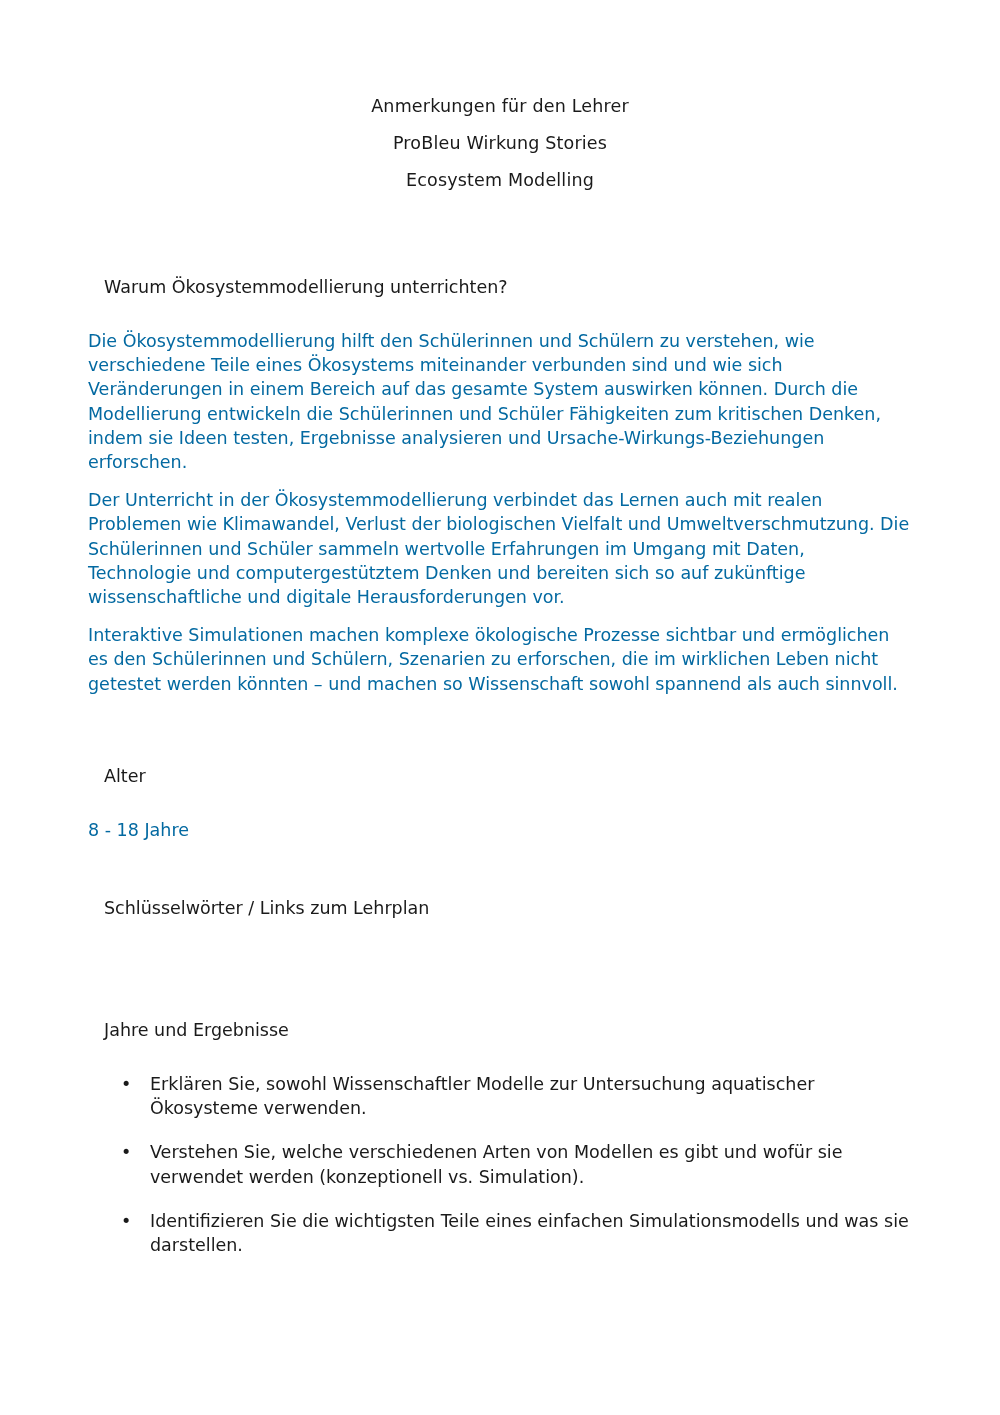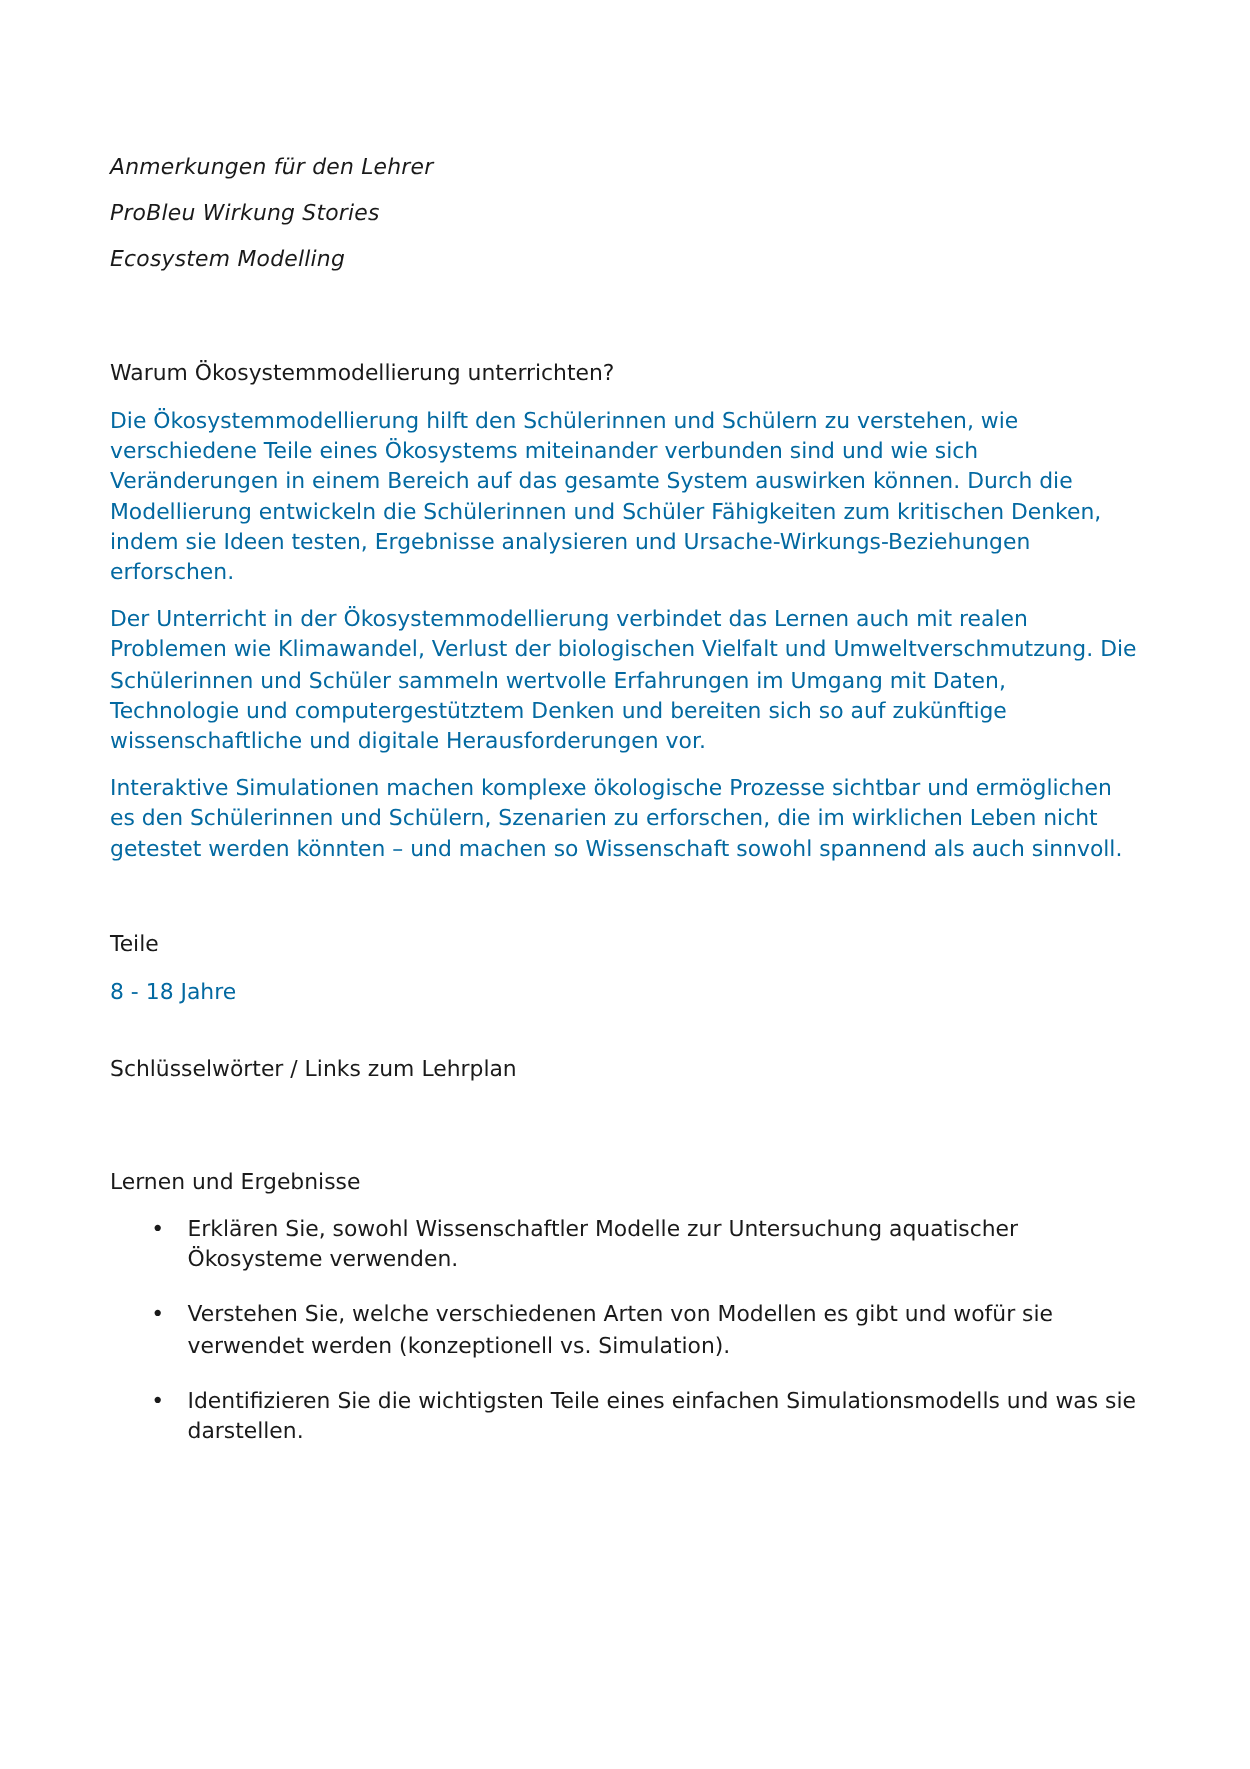--- a/index.html
+++ b/index.html
@@ -24,36 +24,35 @@
     overflow: hidden;
   }
   .content {
     position: absolute;
     left: 88px;
     top: 0;
     width: 824px;
   }
   
   .title-block {
-    padding-top: 116px;
-    text-align: left;
-    font-style: italic;
+    padding-top: 88px;
+    text-align: center;
   }
   .title-line {
     font-size: 17.5px;
     line-height: 37px;
     color: #1a1a1a;
     letter-spacing: 0.01em;
   }
   
   .section-heading {
     font-size: 17.5px;
     line-height: 24px;
     color: #1a1a1a;
-    margin: 0;
+    margin: 16px;
   }
   .body-paragraph {
     font-size: 17.5px;
     line-height: 24.2px;
     color: #0369a1;
     margin: 0;
     text-align: left;
   }
   .gap-pre-heading   { height: 60px; }
   .gap-heading-body  { height: 14px; }
@@ -108,36 +107,36 @@
     <div class="gap-paragraph"></div>
 
     <p class="body-paragraph">Der Unterricht in der Ökosystemmodellierung verbindet das Lernen auch mit realen Problemen wie Klimawandel, Verlust der biologischen Vielfalt und Umweltverschmutzung. Die Schülerinnen und Schüler sammeln wertvolle Erfahrungen im Umgang mit Daten, Technologie und computergestütztem Denken und bereiten sich so auf zukünftige wissenschaftliche und digitale Herausforderungen vor.</p>
 
     <div class="gap-paragraph"></div>
 
     <p class="body-paragraph">Interaktive Simulationen machen komplexe ökologische Prozesse sichtbar und ermöglichen es den Schülerinnen und Schülern, Szenarien zu erforschen, die im wirklichen Leben nicht getestet werden könnten – und machen so Wissenschaft sowohl spannend als auch sinnvoll.</p>
 
     <div class="gap-section-large"></div>
 
-    <div class="section-heading">Teile</div>
+    <div class="section-heading">Alter</div>
 
     <div class="gap-heading-body"></div>
 
     <p class="body-paragraph">8 - 18 Jahre</p>
 
     <div class="gap-section-mid"></div>
 
     <div class="section-heading">Schlüsselwörter / Links zum Lehrplan</div>
 
     <div class="gap-heading-body"></div>
 
 
     <div class="gap-section-large"></div>
 
-    <div class="section-heading">Lernen und Ergebnisse</div>
+    <div class="section-heading">Jahre und Ergebnisse</div>
 
     <div class="gap-heading-body"></div>
 
     <ul class="bullet-list">
       <li class="bullet-item">
         <span class="bullet-marker">•</span>
         <span>Erklären Sie, sowohl Wissenschaftler Modelle zur Untersuchung aquatischer Ökosysteme verwenden.</span>
       </li>
       <li class="bullet-item">
         <span class="bullet-marker">•</span>

